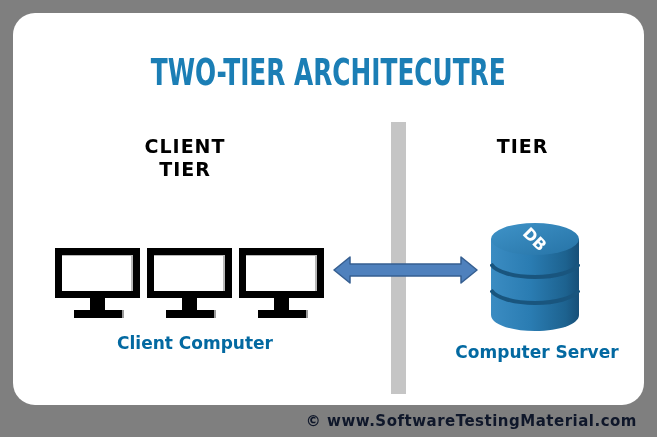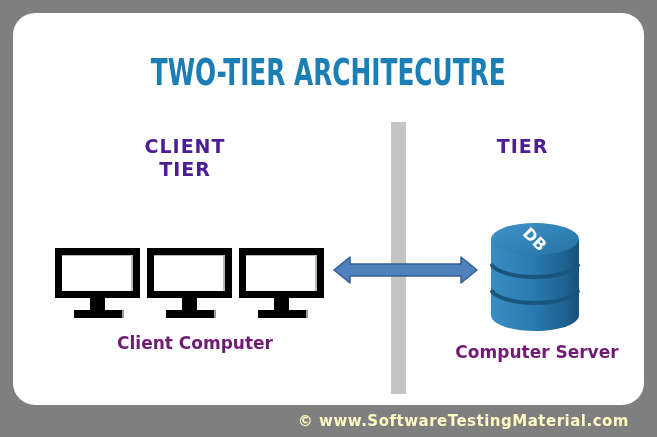--- a/index.html
+++ b/index.html
@@ -36,21 +36,21 @@
     display: inline-block;
     transform: scaleX(0.62) scaleY(0.92);
     transform-origin: center center;
     letter-spacing: 0px;
   }
 
   
   .tier-label {
     position: absolute;
     top: 122px;
-    color: #4c1d95;
+    color: #000000;
     font-size: 19px;
     font-weight: bold;
     letter-spacing: 1px;
     line-height: 23px;
     text-align: center;
   }
   .tier-label.client   { left: 62px;  width: 220px; }
   .tier-label.database { left: 407px; width: 205px; }
 
   
@@ -83,21 +83,21 @@
   .monitor .base {
     width: 48px; height: 8px;
     background: #000000;
     margin: 0 auto;
     box-shadow: 2px 0 0 0 #9a9a9a;
   }
 
   
   .caption {
     position: absolute;
-    color: #701a75;
+    color: #0369a1;
     font-size: 17px;
     font-weight: bold;
     text-align: center;
     white-space: nowrap;
   }
   .caption.client   { left: 42px;  width: 280px; top: 320px; }
   .caption.database { left: 424px; width: 200px; top: 329px; }
 
   
   .arrow {
@@ -109,22 +109,22 @@
   
   .db {
     position: absolute;
     left: 477px; top: 209px;
     width: 90px; height: 110px;
   }
 
   
   .footer {
     position: absolute;
-    right: 28px; bottom: 7px;
-    color: #fef9c3;
+    right: 20px; bottom: 7px;
+    color: #0f172a;
     font-size: 15px;
     font-weight: bold;
     letter-spacing: 0.5px;
     white-space: nowrap;
   }
 </style>
 </head>
 <body>
 
 <div class="frame">

